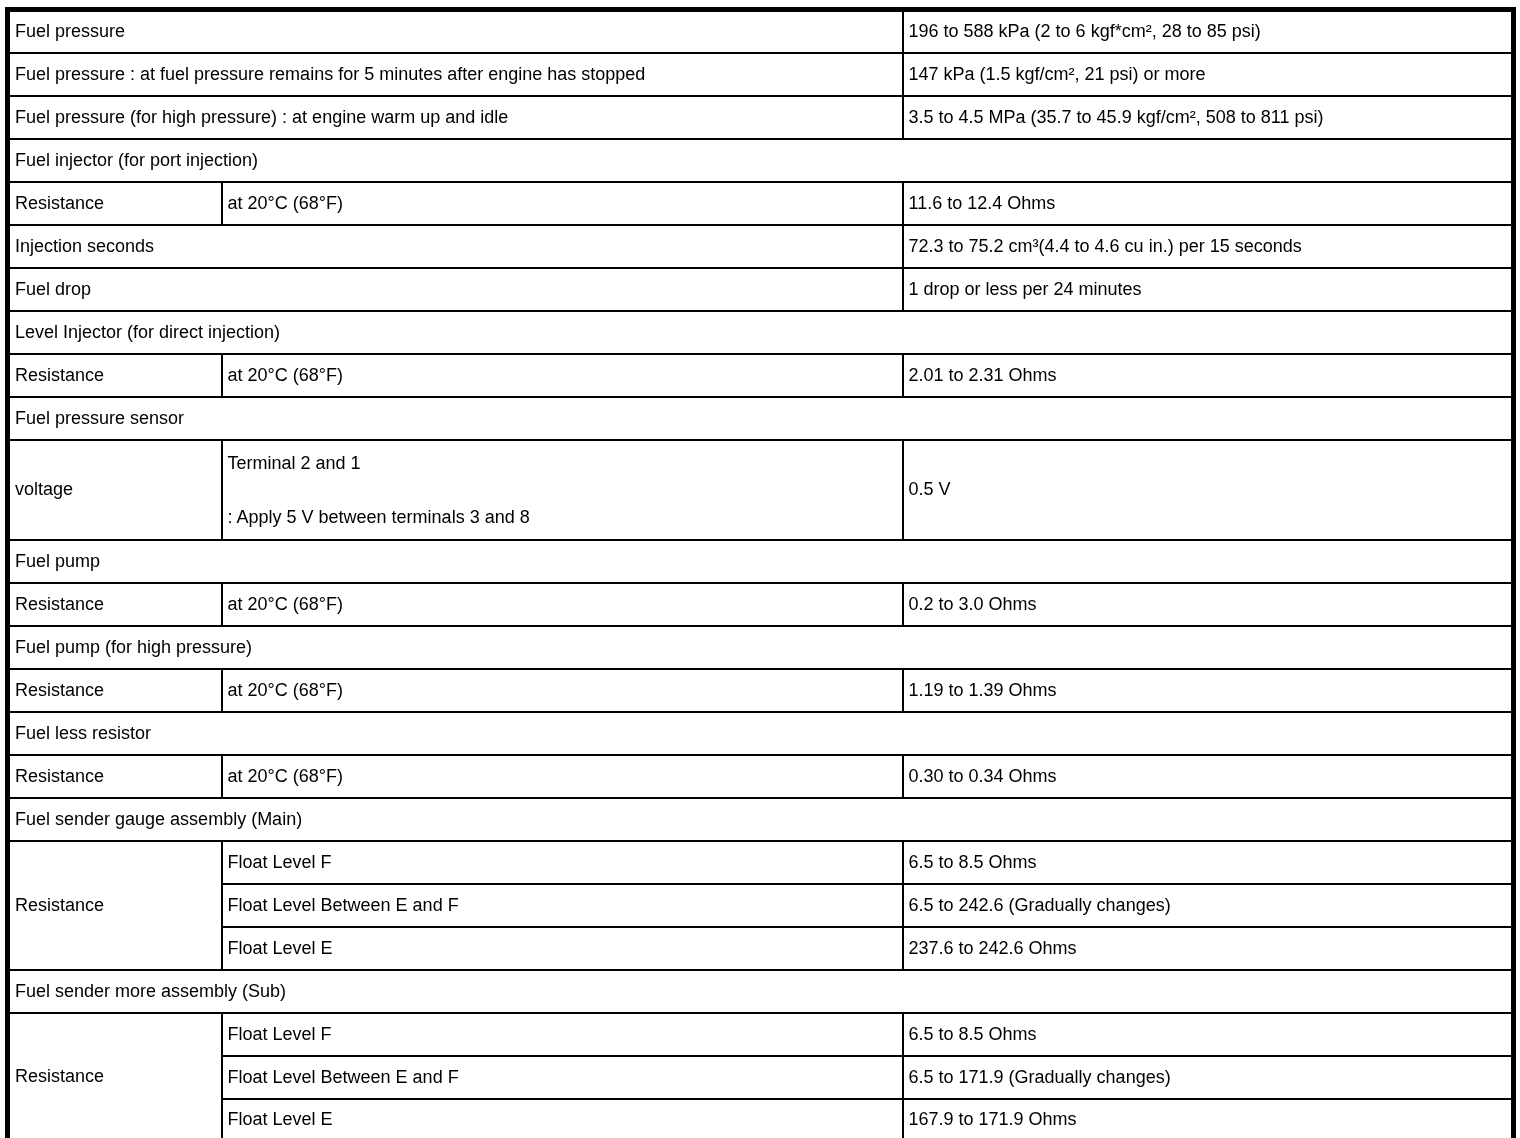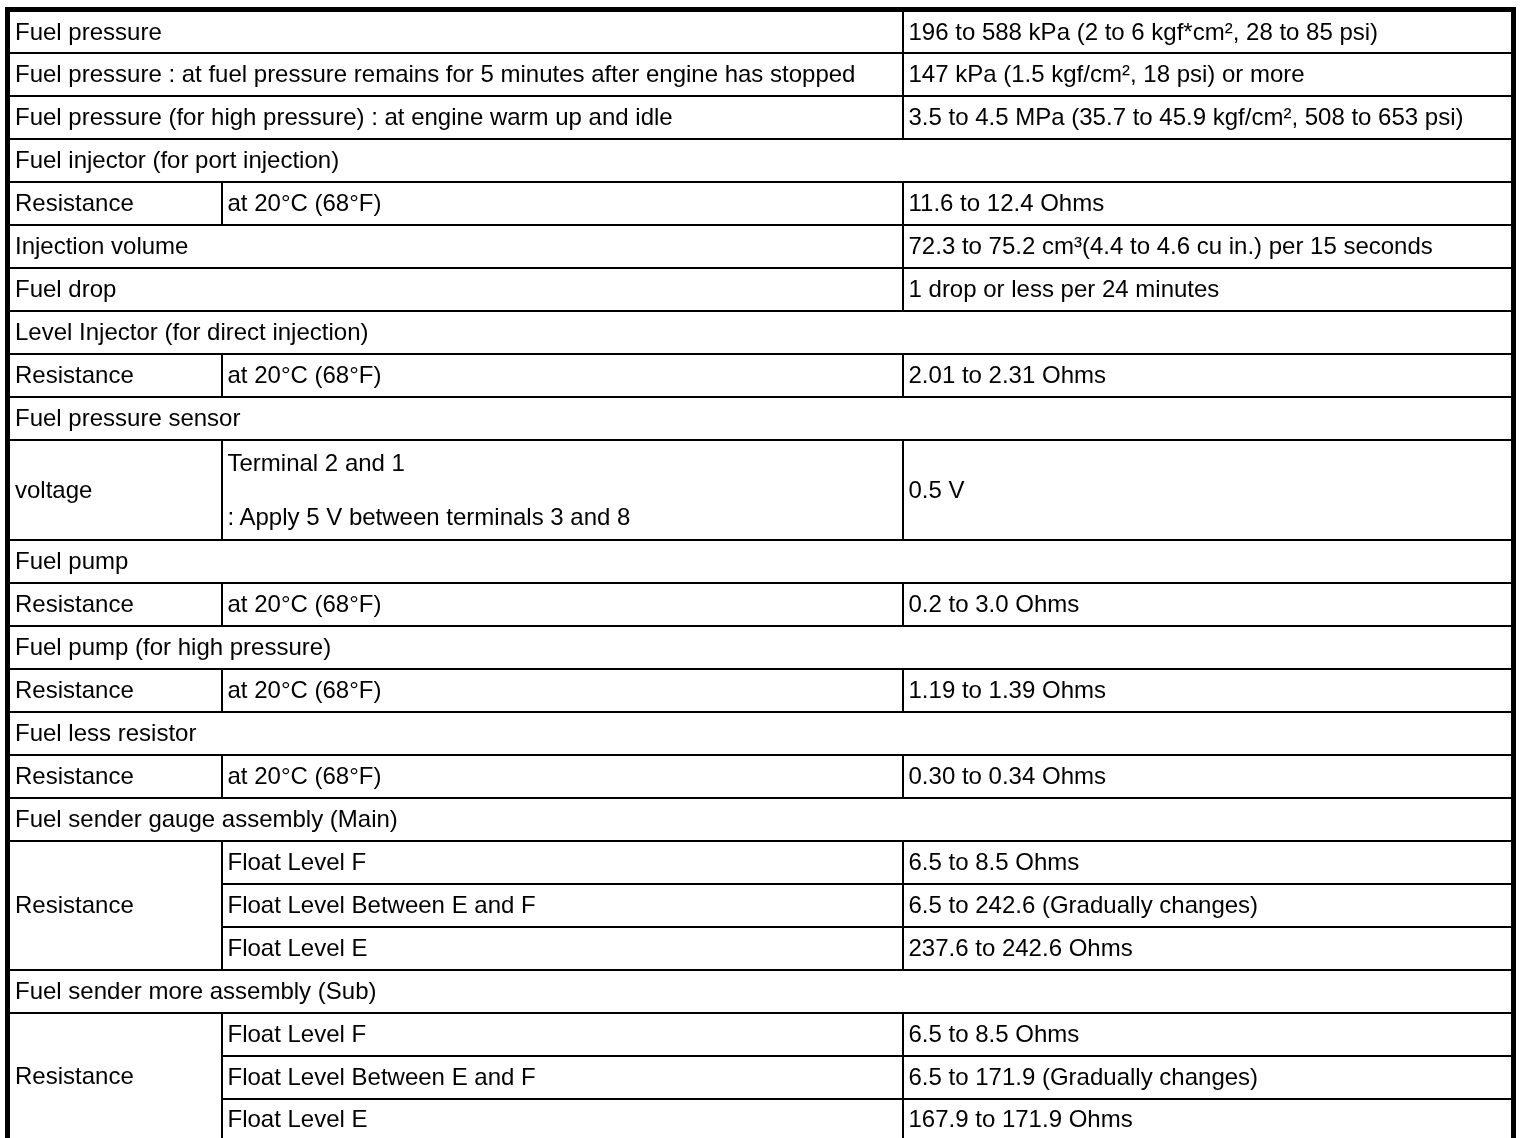--- a/index.html
+++ b/index.html
@@ -16,21 +16,21 @@
     width: 1506px;
     margin: 7px 0 0 5px;
     border: 5px solid #000000;
   }
   col.c1 { width: 214px; }
   col.c2 { width: 681px; }
   col.c3 { width: 611px; }
   td {
     border: 2px solid #000000;
     font-family: "Liberation Sans", sans-serif;
-    font-size: 24px;
+    font-size: 18px;
     color: #000000;
     padding: 0 5px;
     vertical-align: middle;
     overflow: hidden;
     white-space: nowrap;
     background: #ffffff;
   }
   tr { height: 43px; }
   tr.tall { height: 100px; }
   .twoline {
@@ -53,40 +53,40 @@
     </colgroup>
 
   <tbody>
       <tr>
     <td colspan="2">Fuel pressure</td>
     <td>196 to 588 kPa (2 to 6 kgf*cm², 28 to 85 psi)</td>
   </tr>
 
   <tr>
     <td colspan="2">Fuel pressure : at fuel pressure remains for 5 minutes after engine has stopped</td>
-    <td>147 kPa (1.5 kgf/cm², 18 psi) or more</td>
+    <td>147 kPa (1.5 kgf/cm², 21 psi) or more</td>
   </tr>
 
   <tr>
     <td colspan="2">Fuel pressure (for high pressure) : at engine warm up and idle</td>
-    <td>3.5 to 4.5 MPa (35.7 to 45.9 kgf/cm², 508 to 653 psi)</td>
+    <td>3.5 to 4.5 MPa (35.7 to 45.9 kgf/cm², 508 to 811 psi)</td>
   </tr>
 
   <tr>
     <td colspan="3">Fuel injector (for port injection)</td>
   </tr>
 
   <tr>
     <td>Resistance</td>
     <td>at 20°C (68°F)</td>
     <td>11.6 to 12.4 Ohms</td>
   </tr>
 
   <tr>
-    <td colspan="2">Injection volume</td>
+    <td colspan="2">Injection seconds</td>
     <td>72.3 to 75.2 cm³(4.4 to 4.6 cu in.) per 15 seconds</td>
   </tr>
 
   <tr>
     <td colspan="2">Fuel drop</td>
     <td>1 drop or less per 24 minutes</td>
   </tr>
 
   <tr>
     <td colspan="3">Level Injector (for direct injection)</td>

